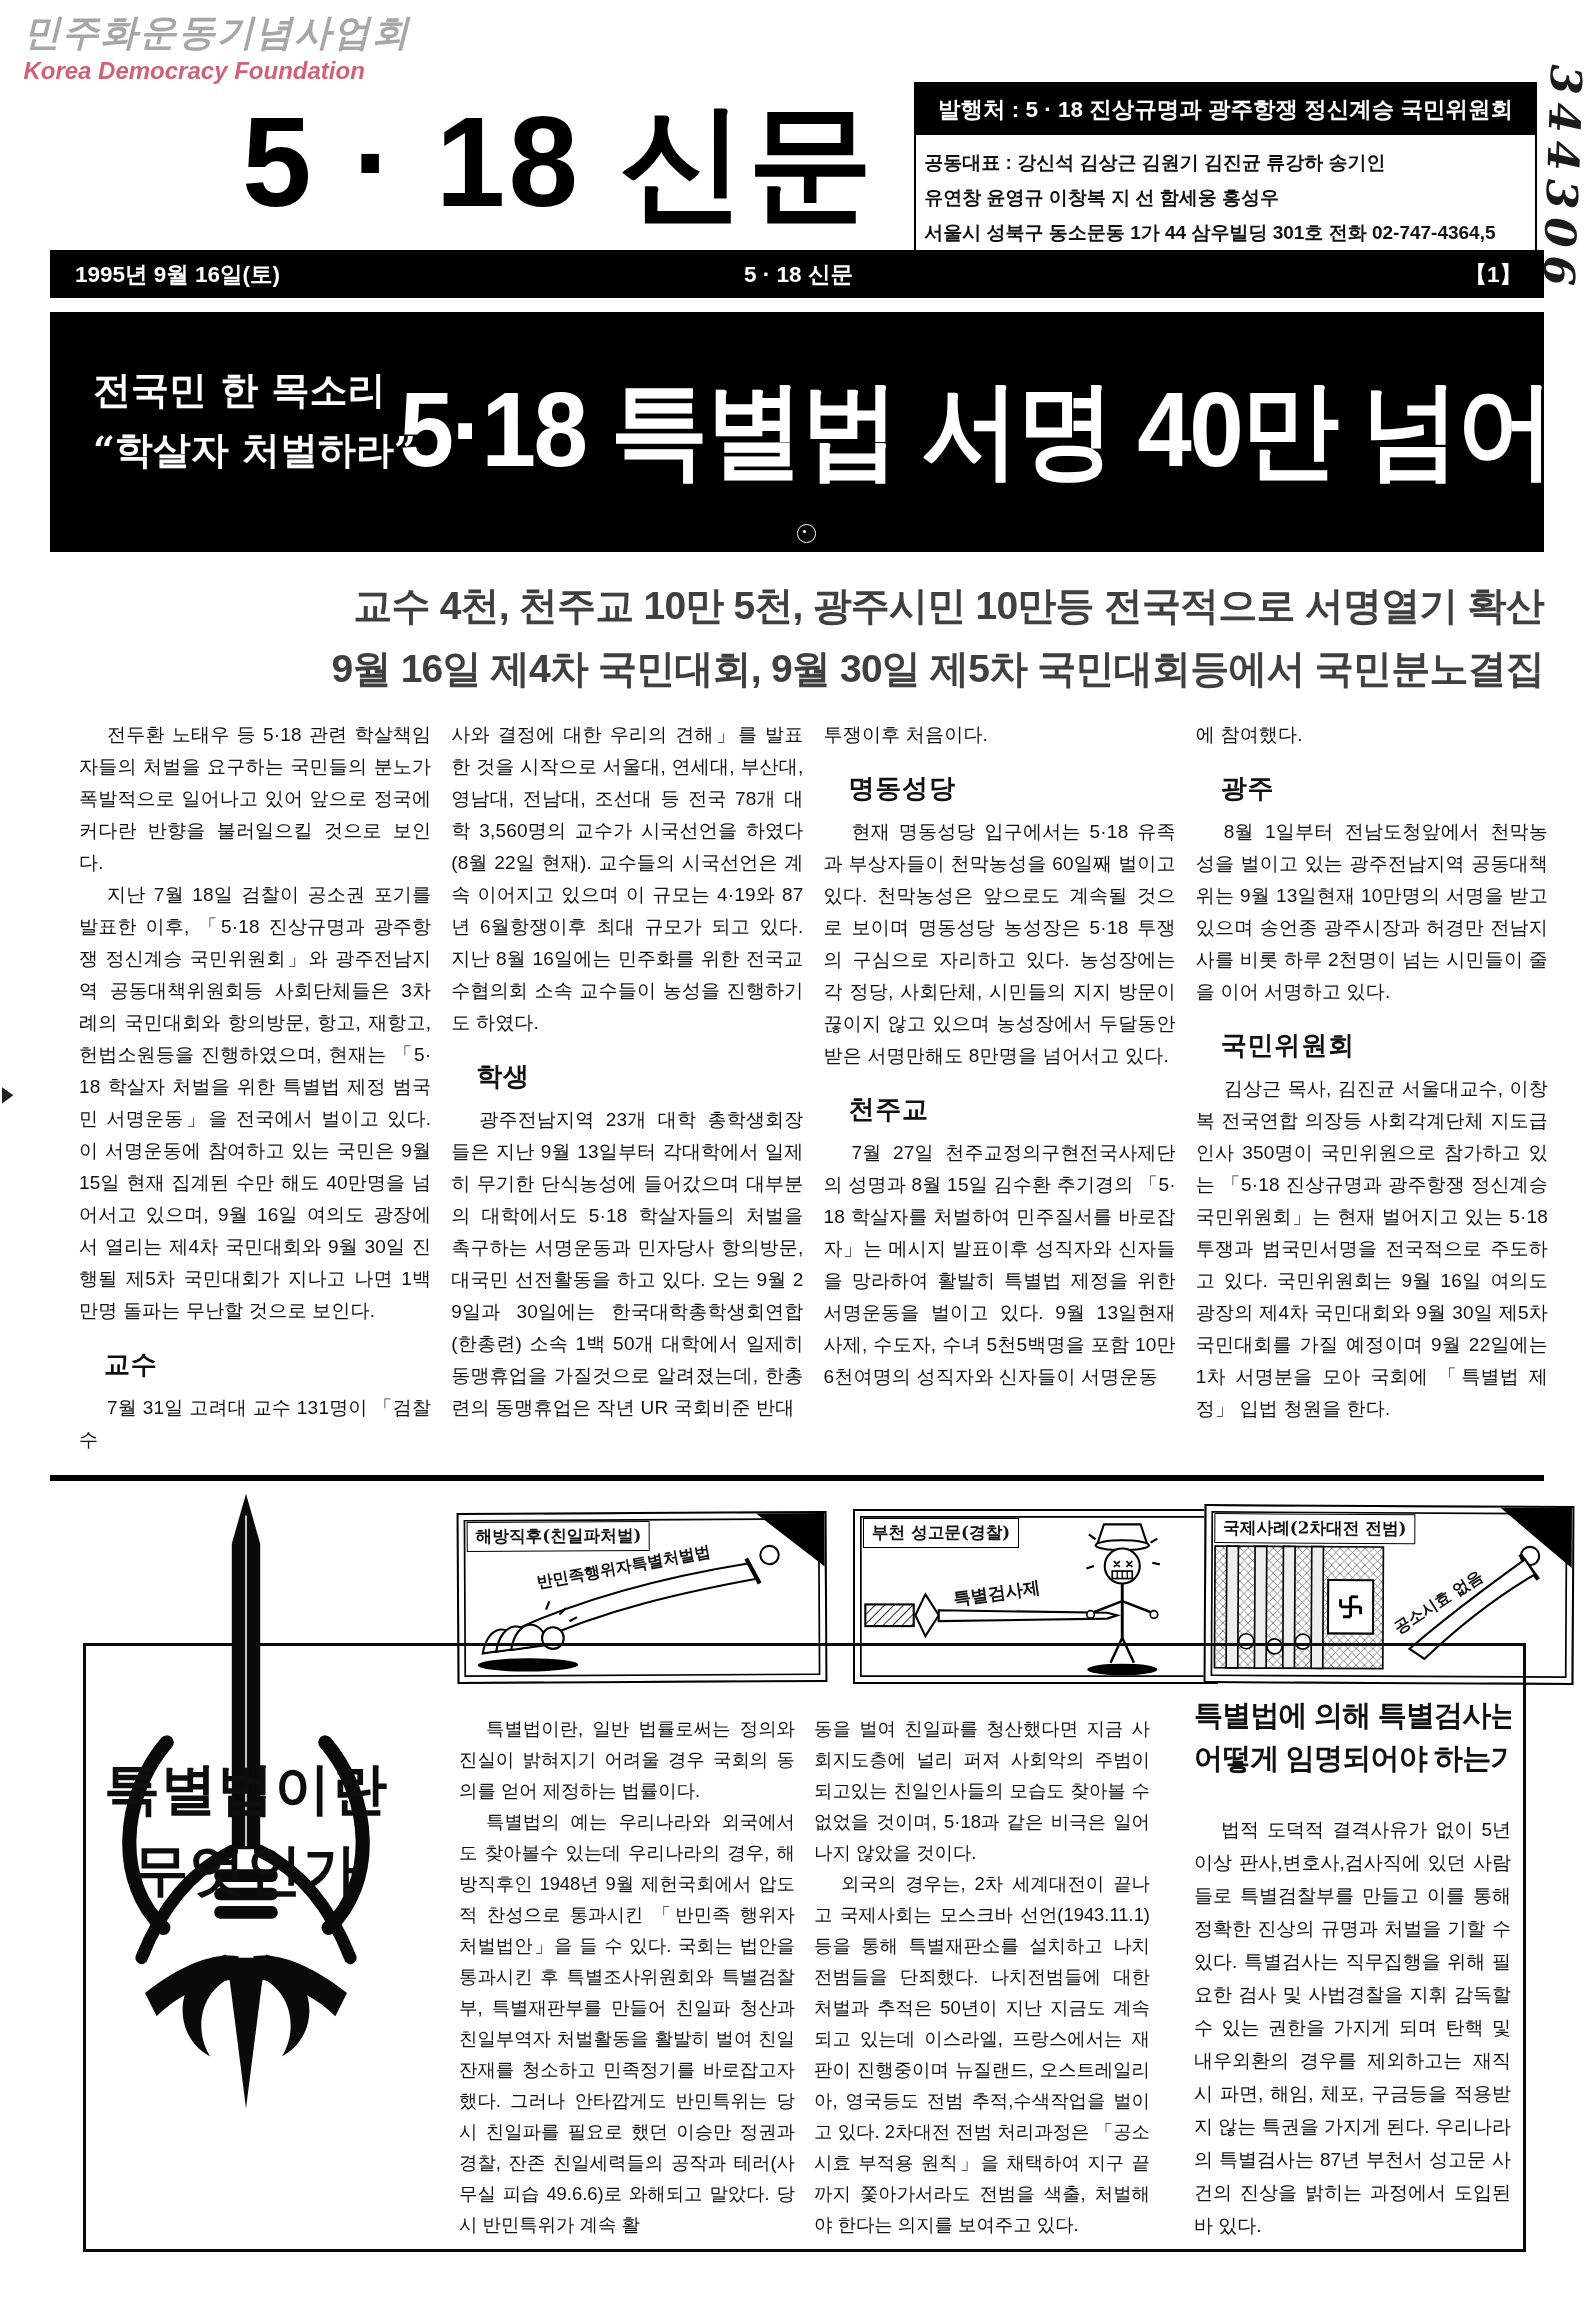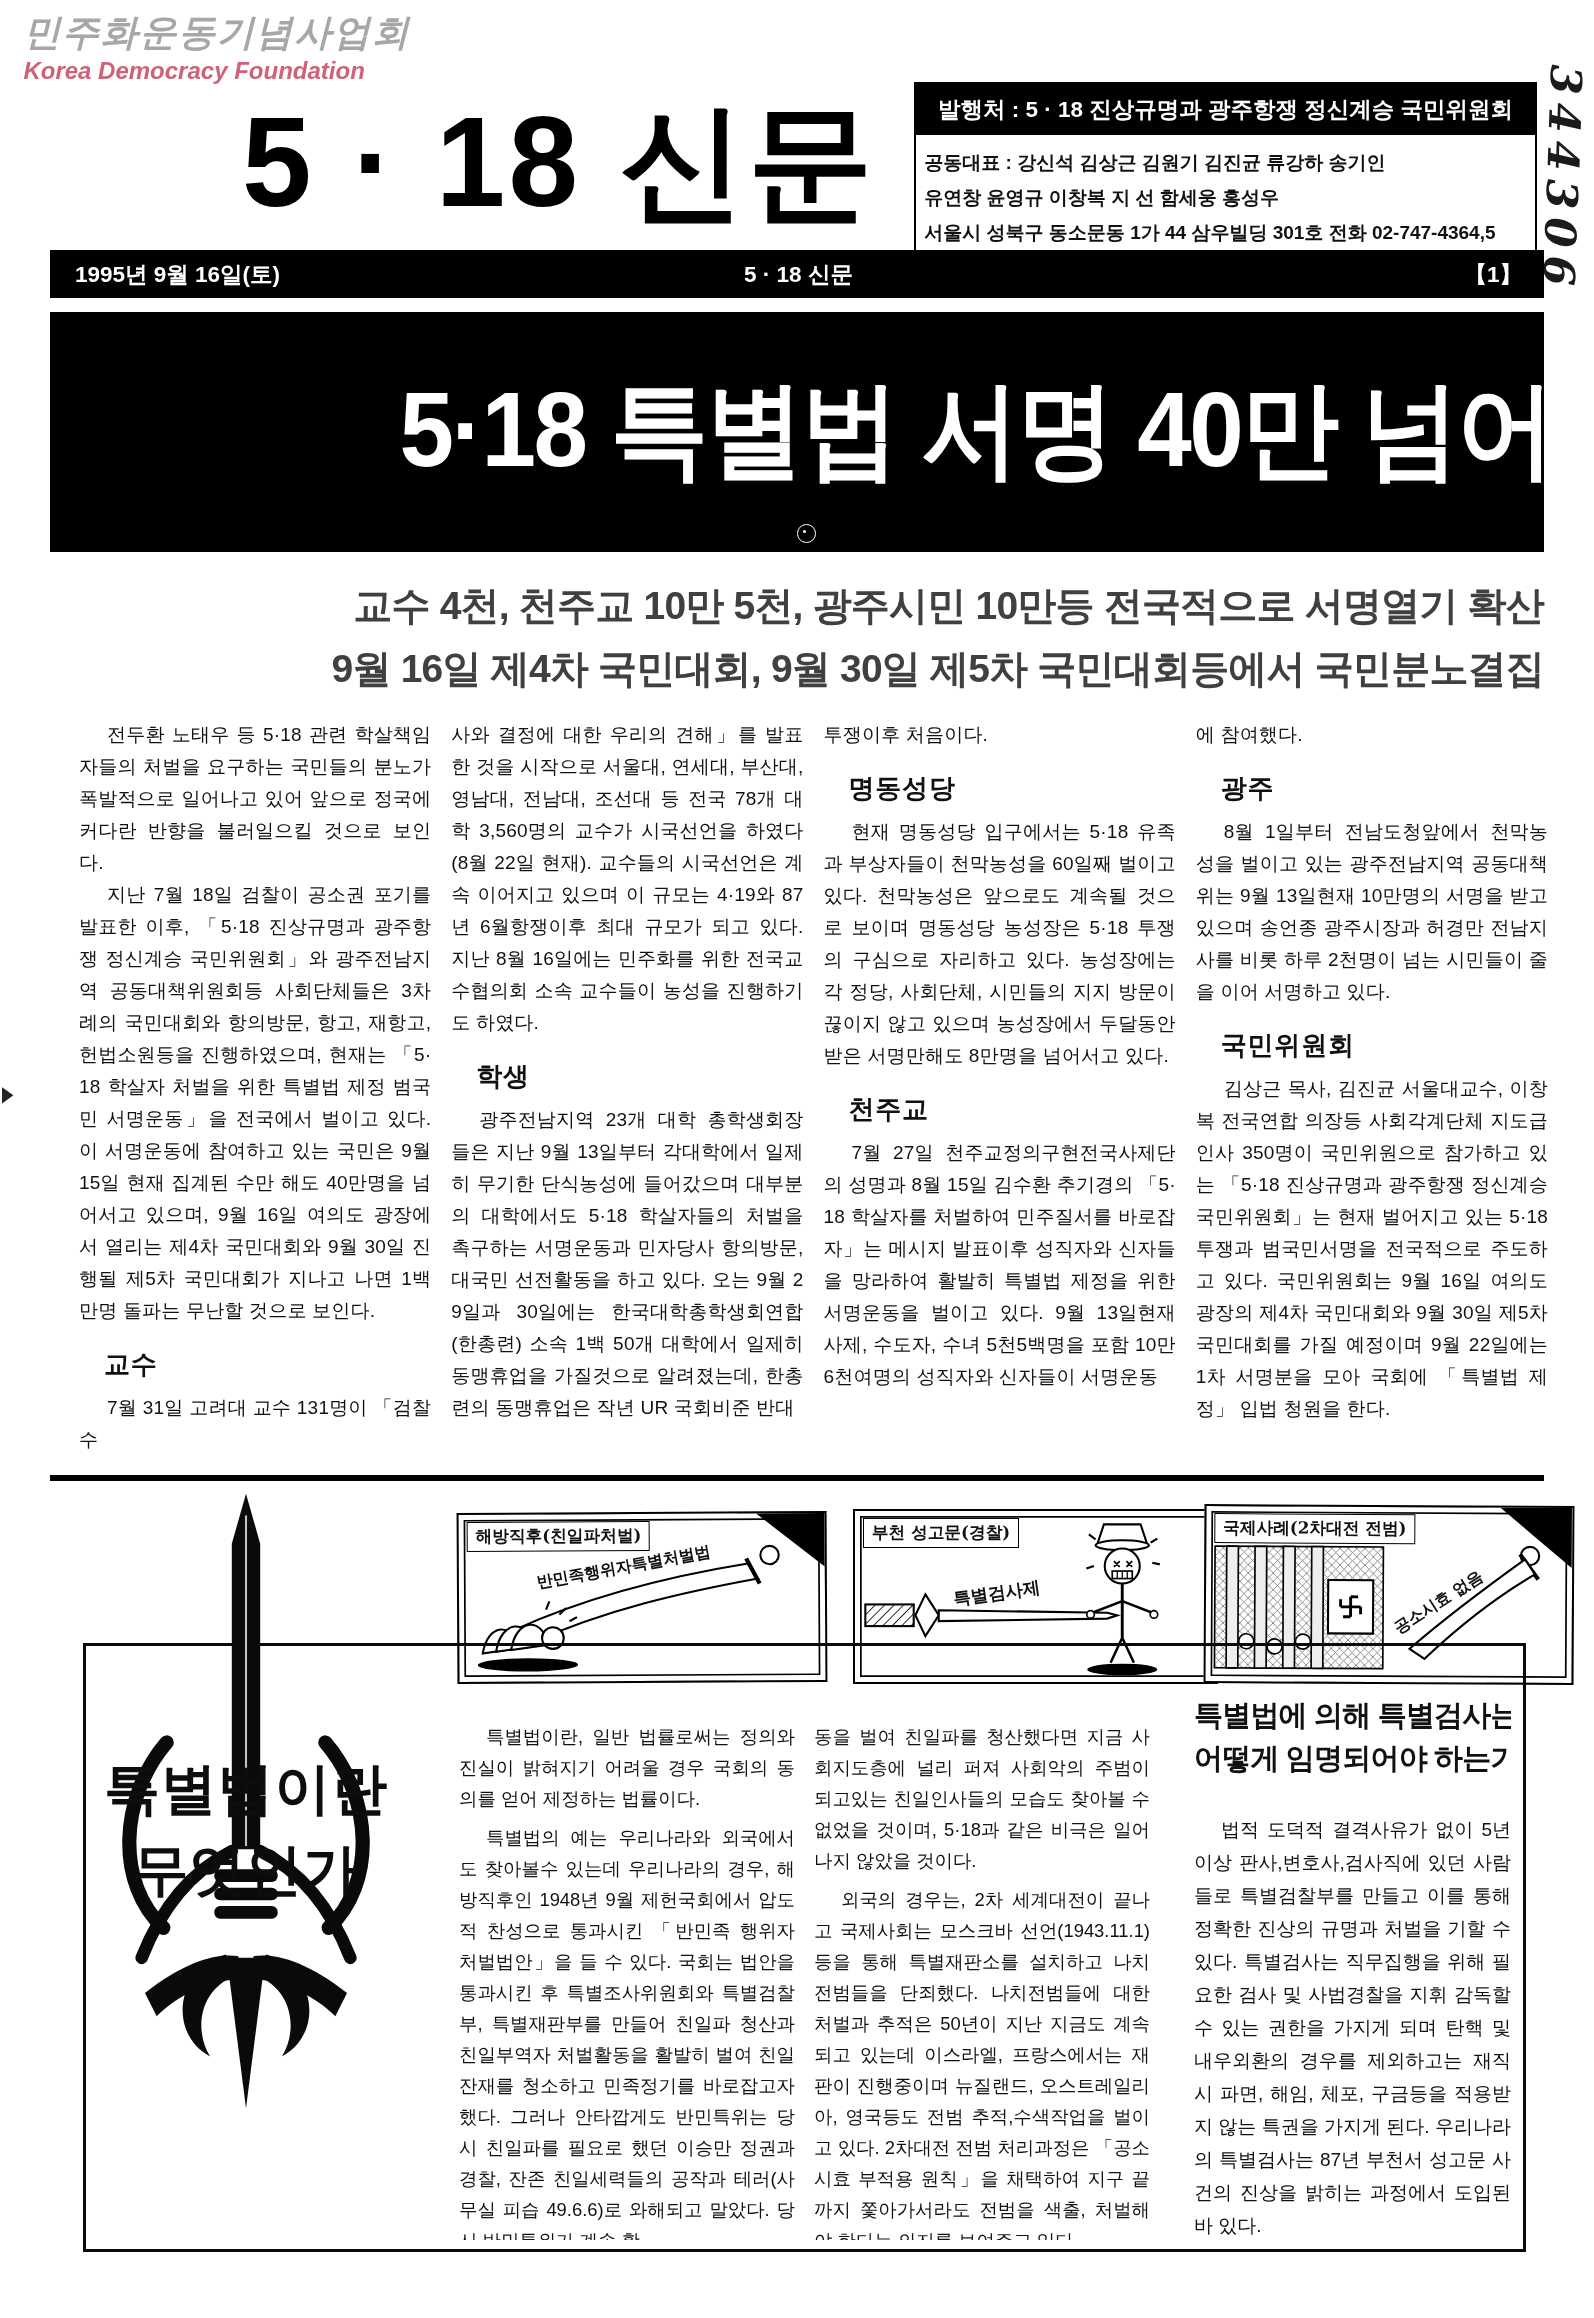--- a/index.html
+++ b/index.html
@@ -67,21 +67,21 @@
   #panel3{left:1204px;top:1505px;width:366px;height:175px;transform:rotate(0.3deg);}
   
   #feature{position:absolute;left:83px;top:1643px;width:1437px;height:603px;border:3.3px solid #0a0a0a;}
   #emblem{position:absolute;left:83px;top:1492px;width:326px;height:622px;}
   #emblem svg{position:absolute;left:0;top:0;}
   #emblem .t1,#emblem .t2{position:absolute;width:100%;text-align:center;font-weight:900;
             color:#0d0d0d;font-size:56px;letter-spacing:0.8px;white-space:nowrap;}
   #emblem .t1{top:260px;}
   #emblem .t2{top:341px;}
   .fcol{position:absolute;overflow:hidden;}
-  .fcol p{margin:8px 0 0 0;font-size:18.4px;line-height:31px;text-align:justify;word-break:break-all;}
+  .fcol p{margin:0 0 0 0;font-size:18.4px;line-height:31px;text-align:justify;word-break:break-all;}
   .fcol p.indent{text-indent:27px;}
   #fcol1{left:459px;top:1713px;width:336px;height:527px;}
   #fcol2{left:814px;top:1713px;width:336px;height:527px;}
   #fcol3{left:1194px;top:1694px;width:317px;height:544px;}
   #fcol3 .fh{font-weight:900;font-size:29px;line-height:43px;letter-spacing:-0.8px;white-space:nowrap;}
   #fcol3 p{margin-top:33px;font-size:19px;line-height:33px;}
 </style>
 </head>
 <body>
 
@@ -105,20 +105,24 @@
 
   <div id="serial">344306</div>
 
   <div id="date-bar">
     <div class="l">1995년 9월 16일(토)</div>
     <div class="c">5 · 18 신문</div>
     <div class="r">【1】</div>
   </div>
 
   <div id="banner">
+    <div class="kicker">
+      <div>전국민 한 목소리</div>
+      <div>“학살자 처벌하라”</div>
+    </div>
     <div class="headline">5·18 특별법 서명 40만 넘어</div>
     <div class="seal"></div>
   </div>
 
   <div id="subhead">
     <div>교수 4천, 천주교 10만 5천, 광주시민 10만등 전국적으로 서명열기 확산</div>
     <div>9월 16일 제4차 국민대회, 9월 30일 제5차 국민대회등에서 국민분노결집</div>
   </div>
 
   <div id="article">

